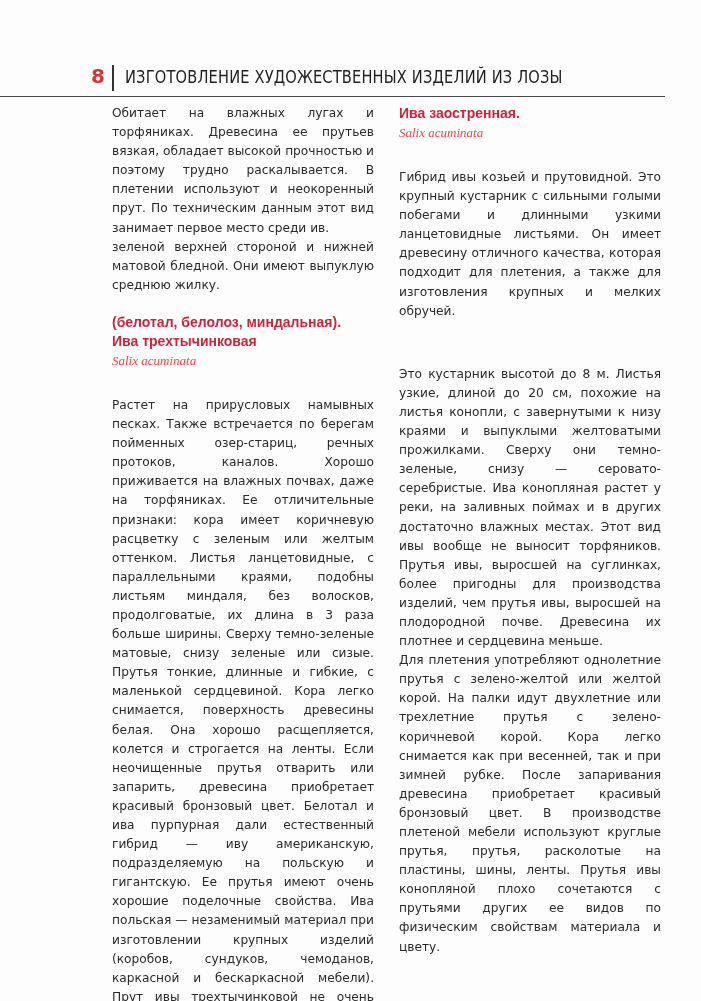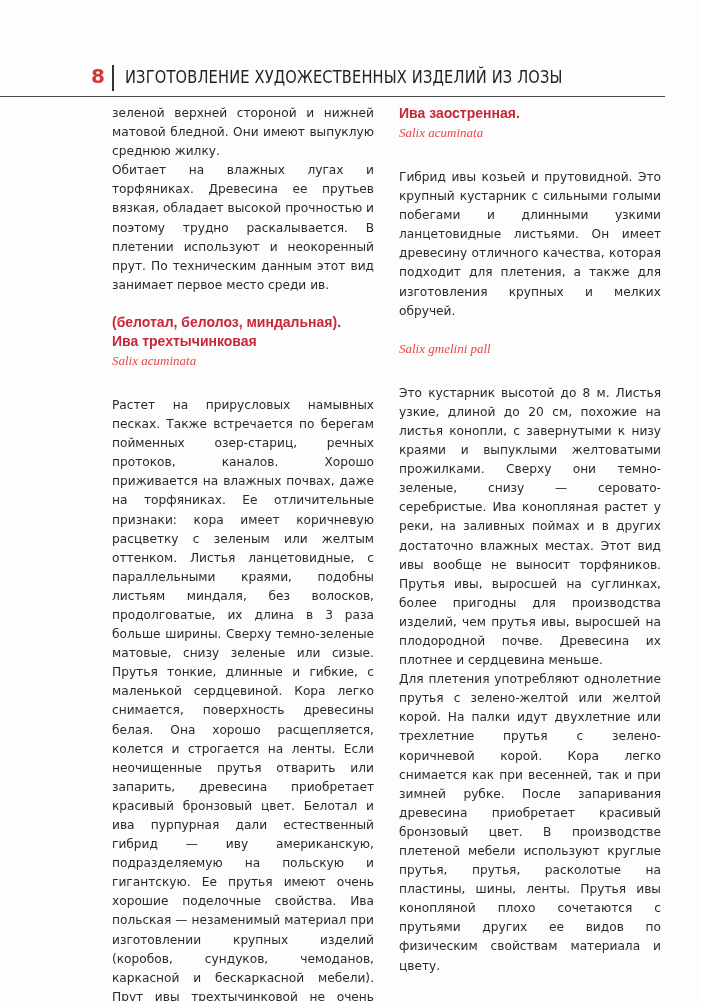--- a/index.html
+++ b/index.html
@@ -44,39 +44,38 @@
 </head>
 <body>
 
 <div class="header">
   <span class="page-num">8</span>
   <span class="header-sep"></span>
   <span class="header-title">ИЗГОТОВЛЕНИЕ ХУДОЖЕСТВЕННЫХ ИЗДЕЛИЙ ИЗ ЛОЗЫ</span>
 </div>
 
 <div class="col left">
+  <p>Обитает на влажных лугах и торфяниках. Древесина ее прутьев вязкая, обладает высокой прочностью и поэтому трудно раскалывается. В плетении используют и неокоренный прут. По техническим данным этот вид занимает первое место среди ив.</p>
   <p>зеленой верхней стороной и нижней матовой бледной. Они имеют выпуклую среднюю жилку.</p>
-  <p>Обитает на влажных лугах и торфяниках. Древесина ее прутьев вязкая, обладает высокой прочностью и поэтому трудно раскалывается. В плетении используют и неокоренный прут. По техническим данным этот вид занимает первое место среди ив.</p>
   <div class="gap-s"></div>
   <p class="heading">(белотал, белолоз, миндальная).</p>
   <p class="heading">Ива трехтычинковая</p>
   <p class="latin">Salix acuminata</p>
   <div class="gap-m"></div>
   <p>Растет на прирусловых намывных песках. Также встречается по берегам пойменных озер-стариц, речных протоков, каналов. Хорошо приживается на влажных почвах, даже на торфяниках. Ее отличительные признаки: кора имеет коричневую расцветку с зеленым или желтым оттенком. Листья ланцетовидные, с параллельными краями, подобны листьям миндаля, без волосков, продолговатые, их длина в 3 раза больше ширины. Сверху темно-зеленые матовые, снизу зеленые или сизые. Прутья тонкие, длинные и гибкие, с маленькой сердцевиной. Кора легко снимается, поверхность древесины белая. Она хорошо расщепляется, колется и строгается на ленты. Если неочищенные прутья отварить или запарить, древесина приобретает красивый бронзовый цвет. Белотал и ива пурпурная дали естественный гибрид — иву американскую, подразделяемую на польскую и гигантскую. Ее прутья имеют очень хорошие поделочные свойства. Ива польская — незаменимый материал при изготовлении крупных изделий (коробов, сундуков, чемоданов, каркасной и бескаркасной мебели). Прут ивы трехтычинковой не очень удобен для начинающих плетельщиков, так как он длинный и крупный в диаметре, требует навыка и усилий, сноровки в работе.</p>
 </div>
 
 <div class="col right">
   <div>
     <p class="heading">Ива заостренная.</p>
     <p class="latin">Salix acuminata</p>
     <div class="gap-m"></div>
     <p>Гибрид ивы козьей и прутовидной. Это крупный кустарник с сильными голыми побегами и длинными узкими ланцетовидные листьями. Он имеет древесину отличного качества, которая подходит для плетения, а также для изготовления крупных и мелких обручей.</p>
   </div>
   <div class="gap-s"></div>
   <div>
-    <p class="latin">Salix gmelini pall</p>
     <div class="gap-m"></div>
     <p>Это кустарник высотой до 8 м. Листья узкие, длиной до 20 см, похожие на листья конопли, с завернутыми к низу краями и выпуклыми желтоватыми прожилками. Сверху они темно-зеленые, снизу — серовато-серебристые. Ива конопляная растет у реки, на заливных поймах и в других достаточно влажных местах. Этот вид ивы вообще не выносит торфяников. Прутья ивы, выросшей на суглинках, более пригодны для производства изделий, чем прутья ивы, выросшей на плодородной почве. Древесина их плотнее и сердцевина меньше.</p>
     <p>Для плетения употребляют однолетние прутья с зелено-желтой или желтой корой. На палки идут двухлетние или трехлетние прутья с зелено-коричневой корой. Кора легко снимается как при весенней, так и при зимней рубке. После запаривания древесина приобретает красивый бронзовый цвет. В производстве плетеной мебели используют круглые прутья, прутья, расколотые на пластины, шины, ленты. Прутья ивы конопляной плохо сочетаются с прутьями других ее видов по физическим свойствам материала и цвету.</p>
   </div>
   <div class="gap-s"></div>
 
 </div>
 
 </body></html>

